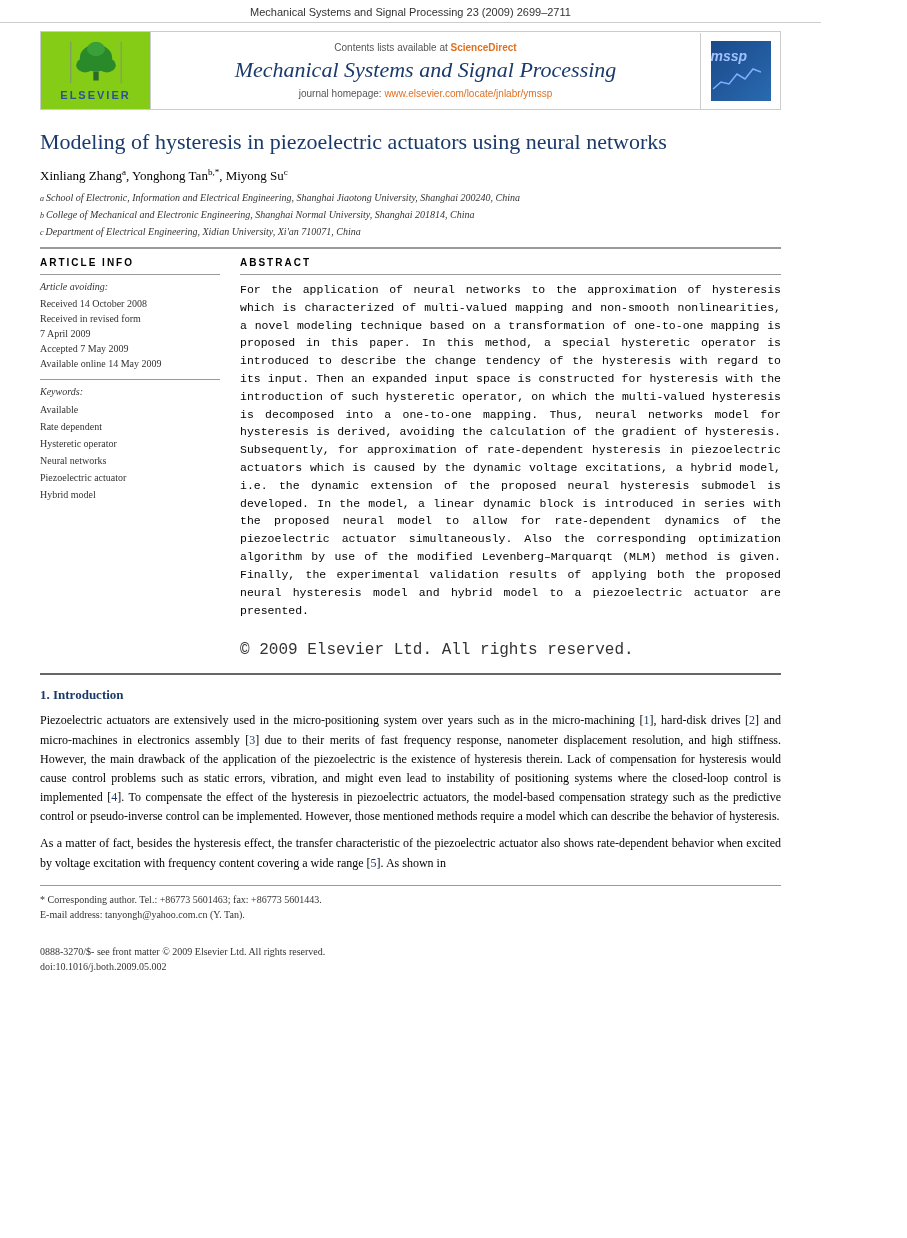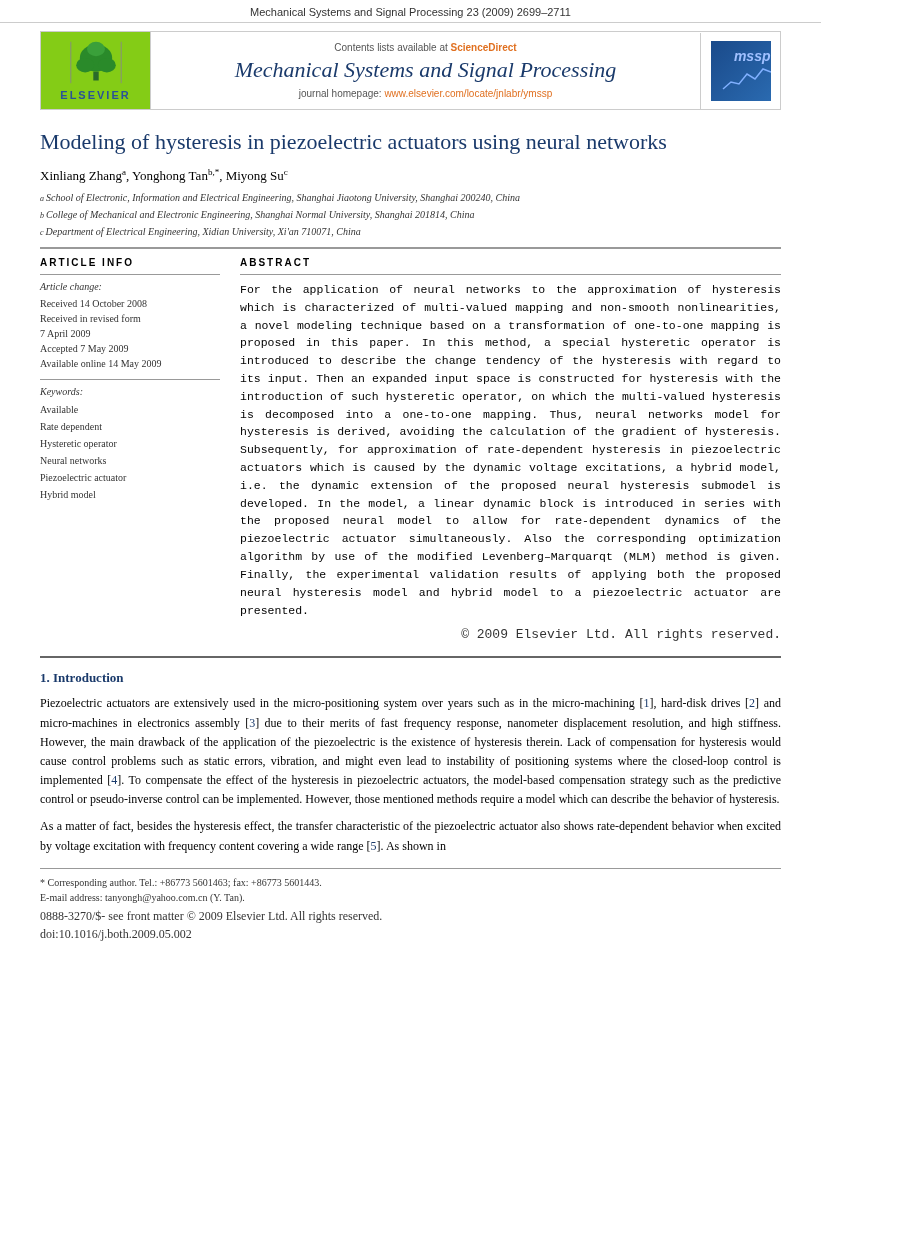--- a/index.html
+++ b/index.html
@@ -114,21 +114,21 @@
       align-items: center;
       justify-content: center;
     }
 
     .mssp-logo {
       width: 60px;
       height: 60px;
       background: linear-gradient(135deg, #1a4a8a 0%, #2a6ab0 100%);
       display: flex;
       flex-direction: column;
-      align-items: flex-end;
+      align-items: flex-start;
       justify-content: center;
       color: white;
       font-size: 9px;
       font-family: Arial, sans-serif;
     }
 
     .mssp-text {
       font-size: 14px;
       font-weight: bold;
       color: #a0c0ff;
@@ -260,24 +260,24 @@
     }
 
     .abstract-text {
       font-size: 11.5px;
       line-height: 1.55;
       color: #000;
       text-align: justify;
     }
 
     .copyright-line {
-      font-size: 13px;
-      color: #333;
-      text-align: right;
-      margin-top: 8px;
+      font-size: 16px;
+      color: #333;
+      text-align: left;
+      margin-top: 22px;
     }
 
     
     .body-section {
       margin-top: 14px;
       border-top: 2px solid #666;
       padding-top: 12px;
     }
 
     .section-title {
@@ -306,23 +306,23 @@
       padding-top: 6px;
     }
 
     .footnote-text {
       font-size: 10px;
       color: #333;
       line-height: 1.5;
     }
 
     .footer-info {
-      font-size: 12px;
-      color: #333;
-      margin-top: 2px;
+      font-size: 10px;
+      color: #333;
+      margin-top: 22px;
       line-height: 1.5;
     }
   </style>
 </head>
 <body>
 
 <div class="page-wrapper">
 
   <div class="top-bar">
     <span>Mechanical Systems and Signal Processing 23 (2009) 2699–2711</span>
@@ -393,21 +393,21 @@
     </div>
 
     <hr class="hr-thick">
 
     <div class="two-col">
 
       <div class="col-left">
         <div class="section-heading">ARTICLE INFO</div>
 
         <div class="article-history">
-          <div class="history-label">Article change:</div>
+          <div class="history-label">Article avoiding:</div>
           <div class="history-item">Received 14 October 2008</div>
           <div class="history-item">Received in revised form</div>
           <div class="history-item">7 April 2009</div>
           <div class="history-item">Accepted 7 May 2009</div>
           <div class="history-item">Available online 14 May 2009</div>
         </div>
 
         <div class="keywords-section">
           <div class="keywords-label">Keywords:</div>
           <div class="keyword-item">Available</div>

